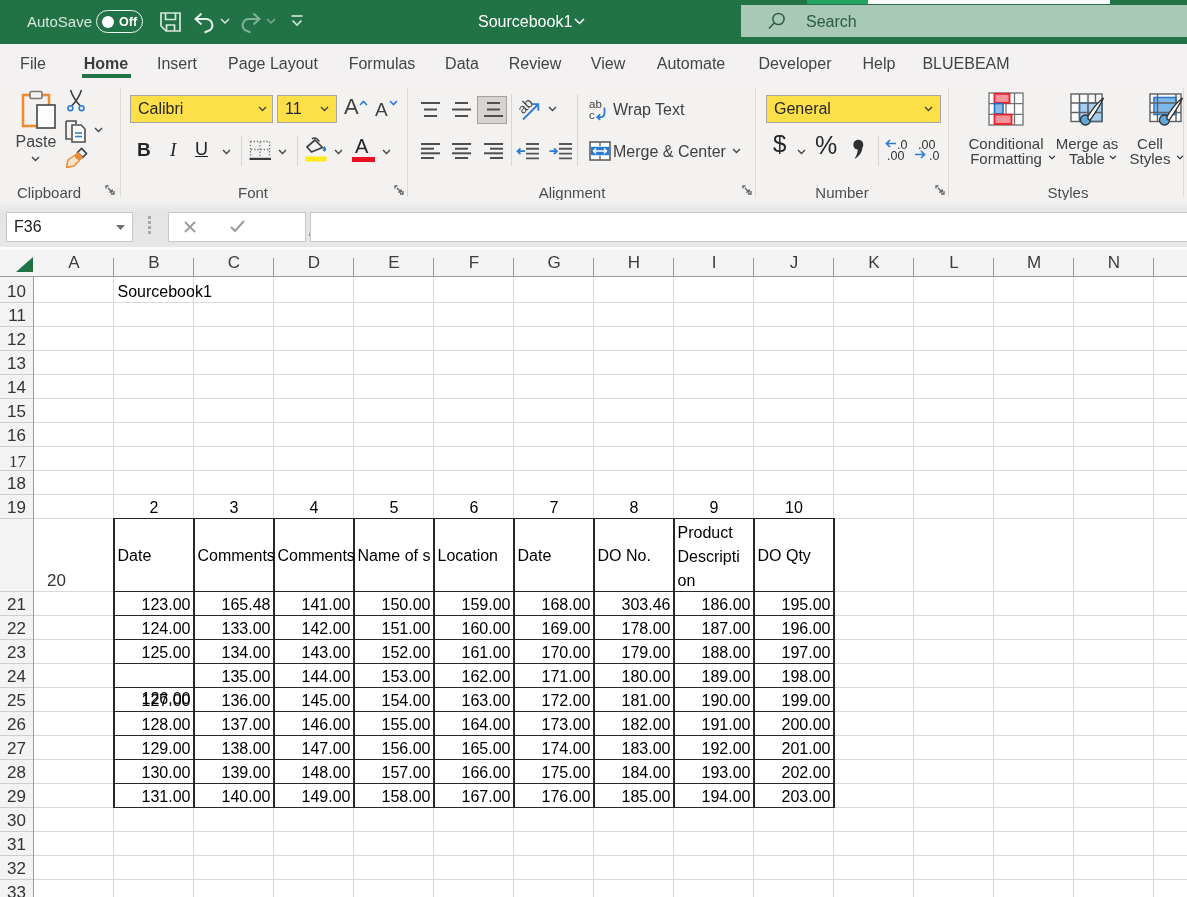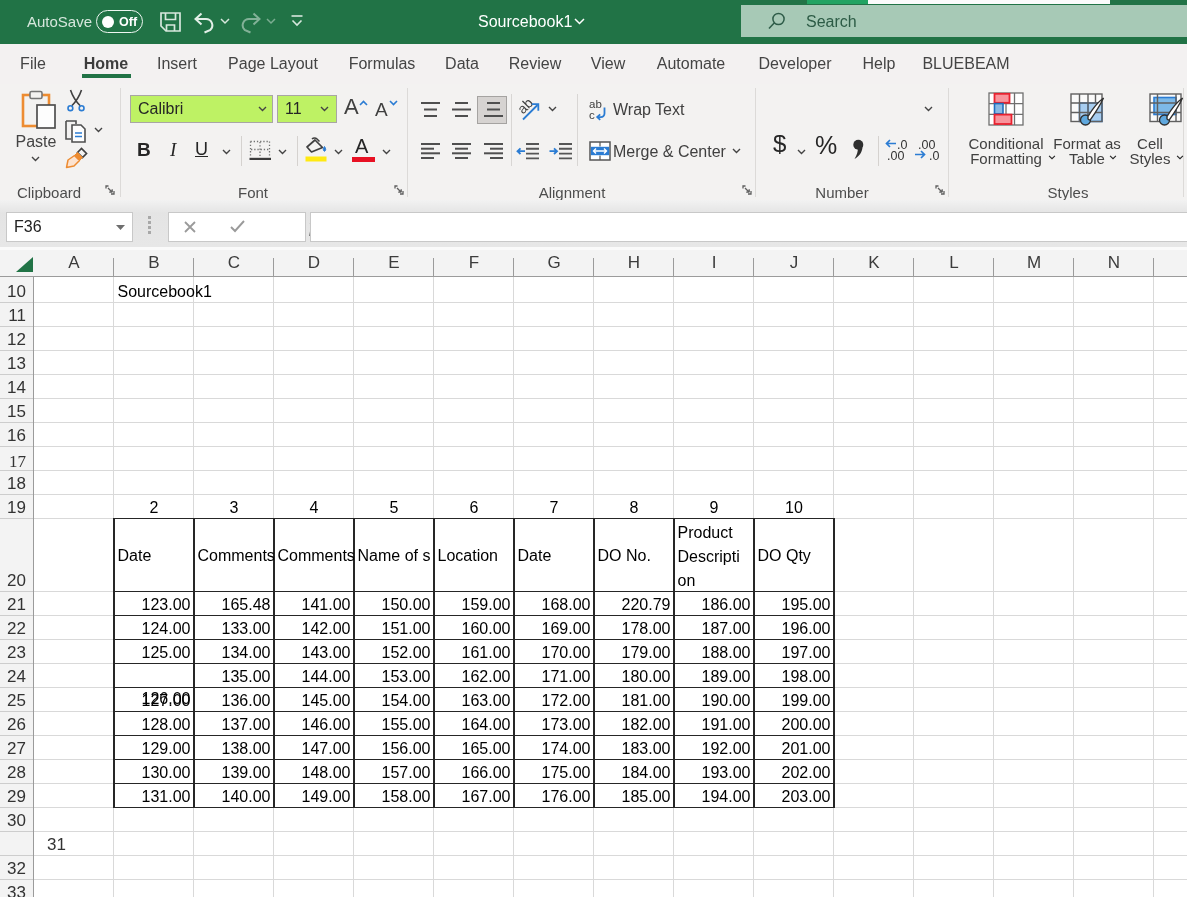--- a/index.html
+++ b/index.html
@@ -6,21 +6,21 @@
 #app{position:relative;width:1187px;height:897px;background:#fff;overflow:hidden;}
 .abs{position:absolute;}
 .tb{position:absolute;top:0;left:0;width:1187px;height:44px;background:#217346;}
 .tbtxt{position:absolute;color:#d7e7dd;font-size:15px;line-height:15px;}
 .menubar{position:absolute;top:44px;left:0;width:1187px;height:40px;background:#f3f1f1;}
 .mi{position:absolute;top:12px;font-size:16px;color:#444;line-height:16px;white-space:nowrap;}
 .ribbon{position:absolute;top:84px;left:0;width:1187px;height:116px;background:#f3f2f1;border-bottom:1px solid #d5d2cf;}
 .gsep{position:absolute;top:4px;width:1px;height:109px;background:#dcdad8;}
 .glabel{position:absolute;top:101px;font-size:15px;color:#4d4d4d;line-height:15px;transform:translateX(-50%);white-space:nowrap;}
 .rtxt{position:absolute;font-size:15px;color:#333;line-height:15px;white-space:nowrap;}
-.combo{position:absolute;background:#bef264;border:1px solid #a8a6a4;box-sizing:border-box;text-align:center;}
+.combo{position:absolute;background:#fde047;border:1px solid #a8a6a4;box-sizing:border-box;text-align:center;}
 .combo span{position:absolute;left:7px;top:5px;font-size:16px;color:#262626;line-height:16px;}
 .fbar{position:absolute;top:200px;left:0;width:1187px;height:47px;background:linear-gradient(180deg,#f2f2f2 0%,#e4e4e4 28%,#e7e7e7 100%);border-bottom:3px solid #fafafa;}
 .wbox{position:absolute;top:12px;background:#fff;border:1px solid #c8c8c8;box-sizing:border-box;height:30px;}
 .grid{position:absolute;top:250px;left:0;width:1187px;height:647px;background:#fff;}
 .hdrrow{position:absolute;top:0;left:0;width:1187px;height:27px;background:#f3f3f3;border-bottom:1px solid #9b9b9b;box-sizing:border-box;}
 .collet{position:absolute;top:4px;font-size:17px;color:#3c3c3c;line-height:17px;transform:translateX(-50%);}
 .rowhdr{position:absolute;left:0;top:27px;width:33px;height:620px;background:#f3f3f3;border-right:1px solid #9b9b9b;}
 .rownum{position:absolute;left:0;width:26px;text-align:right;font-size:17px;color:#333;line-height:17px;}
 .vline{position:absolute;width:1px;background:#d9d9d9;}
 .hline{position:absolute;height:1px;background:#d9d9d9;}
@@ -299,20 +299,23 @@
  <rect x="1" y="1" width="20" height="18" fill="#fff" stroke="#565656" stroke-width="1.5"></rect>
  <path d="M11 1 v4.5 M11 14.5 v4.5" stroke="#565656" stroke-width="1.2" fill="none"></path>
  <rect x="1.8" y="5.8" width="18.4" height="8.4" fill="#2b7cd3"></rect>
  <path d="M4.5 10 h13 M7 7.5 L4.5 10 L7 12.5 M15 7.5 L17.5 10 L15 12.5" stroke="#fff" stroke-width="1.4" fill="none"></path>
 </svg>
 <div class="rtxt" style="left:613px;top:144px;font-size:16px;color:#404040;">Merge &amp; Center</div>
 
 <svg style="left:732px;top:148px;opacity:1.0" width="9" height="6" viewBox="0 0 9 6">
       <path d="M1 1 L4.5 4.5 L8 1" fill="none" stroke="#444" stroke-width="1.4"></path>
     </svg>
+<div class="combo" style="left:766px;top:95px;width:175px;height:28px;">
+      <span>General</span>
+    </div>
 <svg style="left:924px;top:106px;opacity:1.0" width="9" height="6" viewBox="0 0 9 6">
       <path d="M1 1 L4.5 4.5 L8 1" fill="none" stroke="#444" stroke-width="1.4"></path>
     </svg>
 
 <div class="rtxt" style="left:773px;top:136px;font-size:24px;color:#262626;">$</div>
 
 <svg style="left:797px;top:149px;opacity:1.0" width="9" height="6" viewBox="0 0 9 6">
       <path d="M1 1 L4.5 4.5 L8 1" fill="none" stroke="#444" stroke-width="1.4"></path>
     </svg>
 
@@ -364,21 +367,21 @@
         <path d="M2 11 h31 M2 20.5 h31 M9.5 2 v27.5 M28 2 v27.5"></path>
       </g>
  <circle cx="16.5" cy="28" r="5" fill="#5fa8de" stroke="#303030" stroke-width="1.3"></circle>
  <path d="M19 24.5 C23 17.5,28.5 10.5,34.5 6 C31 13.5,26.5 20.5,21.8 27.2 C21 28.4,19.4 28,19 26.8 Z" fill="#fff" stroke="#303030" stroke-width="1.4"></path>
 </svg>
 <div class="rtxt" style="left:1006px;top:136px;font-size:15px;color:#404040;transform:translateX(-50%);">Conditional</div>
 <div class="rtxt" style="left:1006px;top:151px;font-size:15px;color:#404040;transform:translateX(-50%);white-space:nowrap;">Formatting</div>
 <svg style="left:1048px;top:155px;opacity:1.0" width="8" height="5" viewBox="0 0 9 6">
       <path d="M1 1 L4.5 4.5 L8 1" fill="none" stroke="#262626" stroke-width="1.3"></path>
     </svg>
-<div class="rtxt" style="left:1087px;top:136px;font-size:15px;color:#404040;transform:translateX(-50%);">Format as</div>
+<div class="rtxt" style="left:1087px;top:136px;font-size:15px;color:#404040;transform:translateX(-50%);">Merge as</div>
 <div class="rtxt" style="left:1087px;top:151px;font-size:15px;color:#404040;transform:translateX(-50%);white-space:nowrap;">Table</div>
 <svg style="left:1109px;top:155px;opacity:1.0" width="8" height="5" viewBox="0 0 9 6">
       <path d="M1 1 L4.5 4.5 L8 1" fill="none" stroke="#262626" stroke-width="1.3"></path>
     </svg>
 <div class="rtxt" style="left:1150px;top:136px;font-size:15px;color:#404040;transform:translateX(-50%);">Cell</div>
 <div class="rtxt" style="left:1150px;top:151px;font-size:15px;color:#404040;transform:translateX(-50%);white-space:nowrap;">Styles</div>
 <svg style="left:1176px;top:155px;opacity:1.0" width="8" height="5" viewBox="0 0 9 6">
       <path d="M1 1 L4.5 4.5 L8 1" fill="none" stroke="#262626" stroke-width="1.3"></path>
     </svg>
 
@@ -447,21 +450,21 @@
 <div class="rownum" style="top:152.5px;">15</div>
 <div class="abs" style="left:0;top:172px;width:33px;height:1px;background:#cdcdcd;"></div>
 <div class="rownum" style="top:176.5px;">16</div>
 <div class="abs" style="left:0;top:196px;width:33px;height:1px;background:#cdcdcd;"></div>
 <div class="rownum" style="top:203px;font-family:Liberation Serif, serif;">17</div>
 <div class="abs" style="left:0;top:220px;width:33px;height:1px;background:#cdcdcd;"></div>
 <div class="rownum" style="top:224.5px;">18</div>
 <div class="abs" style="left:0;top:244px;width:33px;height:1px;background:#cdcdcd;"></div>
 <div class="rownum" style="top:248.5px;">19</div>
 <div class="abs" style="left:0;top:268px;width:33px;height:1px;background:#cdcdcd;"></div>
-<div class="rownum" style="top:321.5px;">20</div>
+<div class="rownum" style="top:321.5px;margin-left:40px;">20</div>
 <div class="abs" style="left:0;top:341px;width:33px;height:1px;background:#cdcdcd;"></div>
 <div class="rownum" style="top:345.5px;">21</div>
 <div class="abs" style="left:0;top:365px;width:33px;height:1px;background:#cdcdcd;"></div>
 <div class="rownum" style="top:369.5px;">22</div>
 <div class="abs" style="left:0;top:389px;width:33px;height:1px;background:#cdcdcd;"></div>
 <div class="rownum" style="top:393.5px;">23</div>
 <div class="abs" style="left:0;top:413px;width:33px;height:1px;background:#cdcdcd;"></div>
 <div class="rownum" style="top:417.5px;">24</div>
 <div class="abs" style="left:0;top:437px;width:33px;height:1px;background:#cdcdcd;"></div>
 <div class="rownum" style="top:441.5px;">25</div>
@@ -469,21 +472,21 @@
 <div class="rownum" style="top:465.5px;">26</div>
 <div class="abs" style="left:0;top:485px;width:33px;height:1px;background:#cdcdcd;"></div>
 <div class="rownum" style="top:489.5px;">27</div>
 <div class="abs" style="left:0;top:509px;width:33px;height:1px;background:#cdcdcd;"></div>
 <div class="rownum" style="top:513.5px;">28</div>
 <div class="abs" style="left:0;top:533px;width:33px;height:1px;background:#cdcdcd;"></div>
 <div class="rownum" style="top:537.5px;">29</div>
 <div class="abs" style="left:0;top:557px;width:33px;height:1px;background:#cdcdcd;"></div>
 <div class="rownum" style="top:561.5px;">30</div>
 <div class="abs" style="left:0;top:581px;width:33px;height:1px;background:#cdcdcd;"></div>
-<div class="rownum" style="top:585.5px;padding-left:40px;">31</div>
+<div class="rownum" style="top:585.5px;">31</div>
 <div class="abs" style="left:0;top:605px;width:33px;height:1px;background:#cdcdcd;"></div>
 <div class="rownum" style="top:609.5px;">32</div>
 <div class="abs" style="left:0;top:629px;width:33px;height:1px;background:#cdcdcd;"></div>
 <div class="rownum" style="top:633.5px;">33</div>
 
 <div class="vline" style="left:113px;top:27px;height:620px;"></div>
 <div class="vline" style="left:193px;top:27px;height:620px;"></div>
 <div class="vline" style="left:273px;top:27px;height:620px;"></div>
 <div class="vline" style="left:353px;top:27px;height:620px;"></div>
 <div class="vline" style="left:433px;top:27px;height:620px;"></div>
@@ -608,21 +611,21 @@
 <div class="celltxt" style="left:510.5px;top:538.5px;transform:translateX(-100%);">167.00</div>
 <div class="celltxt" style="left:590.5px;top:346.5px;transform:translateX(-100%);">168.00</div>
 <div class="celltxt" style="left:590.5px;top:370.5px;transform:translateX(-100%);">169.00</div>
 <div class="celltxt" style="left:590.5px;top:394.5px;transform:translateX(-100%);">170.00</div>
 <div class="celltxt" style="left:590.5px;top:418.5px;transform:translateX(-100%);">171.00</div>
 <div class="celltxt" style="left:590.5px;top:442.5px;transform:translateX(-100%);">172.00</div>
 <div class="celltxt" style="left:590.5px;top:466.5px;transform:translateX(-100%);">173.00</div>
 <div class="celltxt" style="left:590.5px;top:490.5px;transform:translateX(-100%);">174.00</div>
 <div class="celltxt" style="left:590.5px;top:514.5px;transform:translateX(-100%);">175.00</div>
 <div class="celltxt" style="left:590.5px;top:538.5px;transform:translateX(-100%);">176.00</div>
-<div class="celltxt" style="left:670.5px;top:346.5px;transform:translateX(-100%);">220.79</div>
+<div class="celltxt" style="left:670.5px;top:346.5px;transform:translateX(-100%);">303.46</div>
 <div class="celltxt" style="left:670.5px;top:370.5px;transform:translateX(-100%);">178.00</div>
 <div class="celltxt" style="left:670.5px;top:394.5px;transform:translateX(-100%);">179.00</div>
 <div class="celltxt" style="left:670.5px;top:418.5px;transform:translateX(-100%);">180.00</div>
 <div class="celltxt" style="left:670.5px;top:442.5px;transform:translateX(-100%);">181.00</div>
 <div class="celltxt" style="left:670.5px;top:466.5px;transform:translateX(-100%);">182.00</div>
 <div class="celltxt" style="left:670.5px;top:490.5px;transform:translateX(-100%);">183.00</div>
 <div class="celltxt" style="left:670.5px;top:514.5px;transform:translateX(-100%);">184.00</div>
 <div class="celltxt" style="left:670.5px;top:538.5px;transform:translateX(-100%);">185.00</div>
 <div class="celltxt" style="left:750.5px;top:346.5px;transform:translateX(-100%);">186.00</div>
 <div class="celltxt" style="left:750.5px;top:370.5px;transform:translateX(-100%);">187.00</div>

